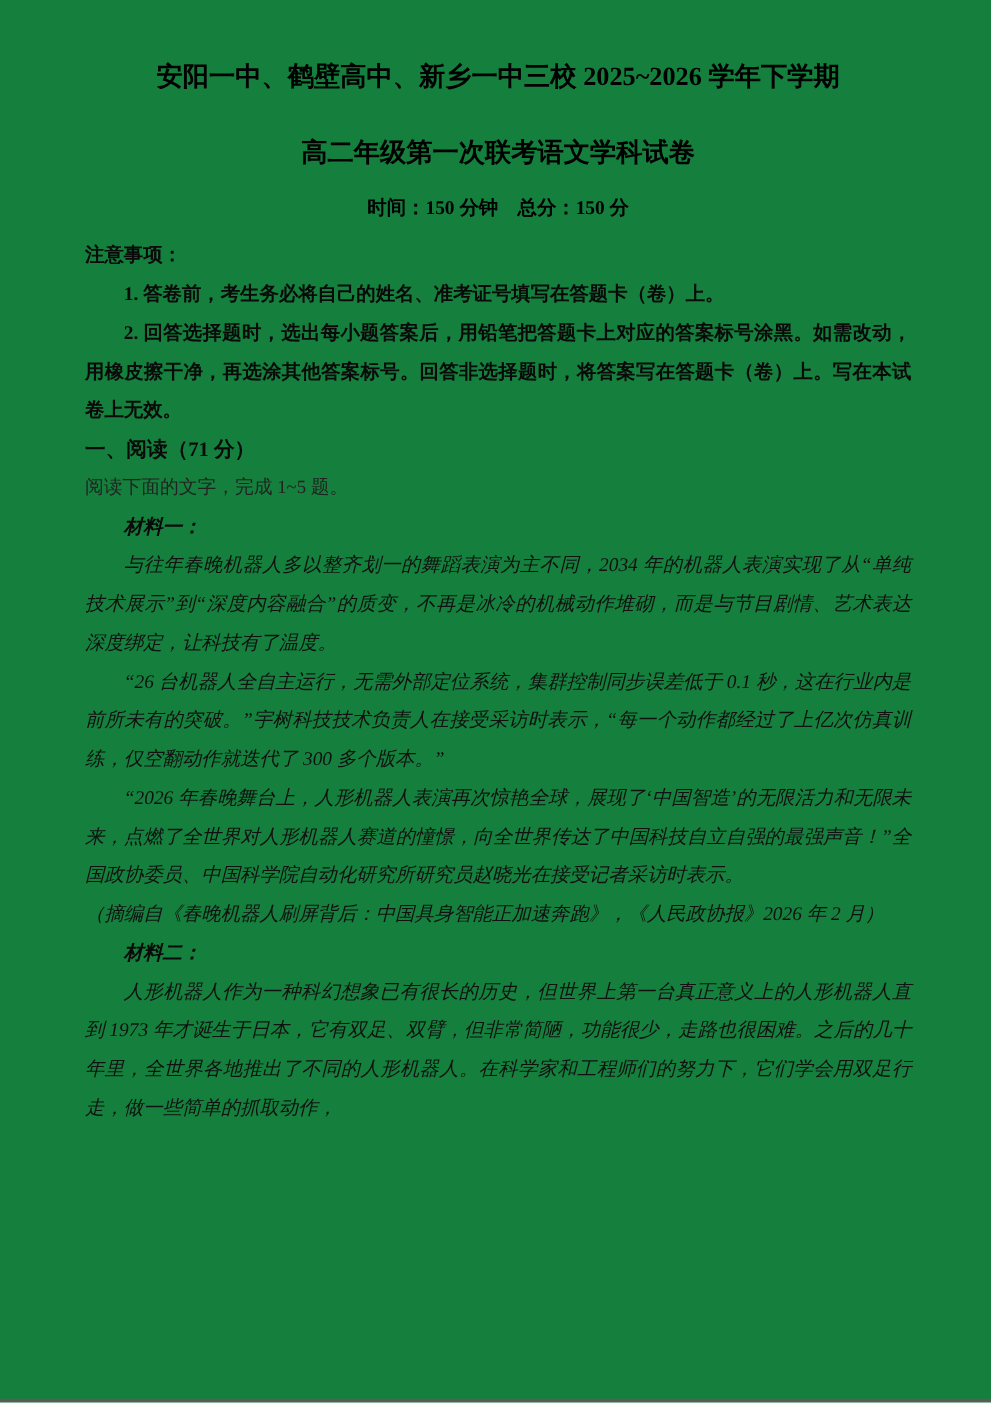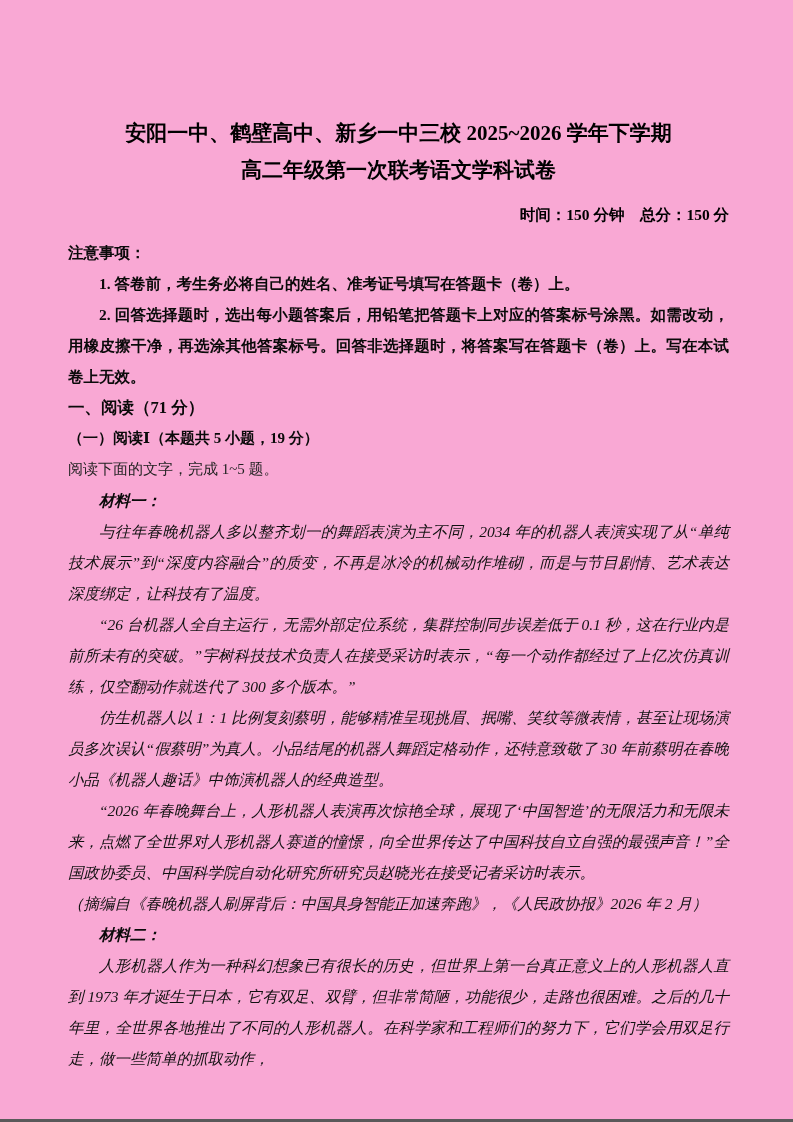--- a/index.html
+++ b/index.html
@@ -1,38 +1,38 @@
 <!DOCTYPE html>
 <html><head>
 <meta charset="utf-8">
 <style>
   html, body { margin: 0; padding: 0; background: #ffffff; }
   .page {
     position: relative;
     width: 793px;
     height: 1122px;
     margin: 0 auto;
-    background: #f9a8d4;
+    background: #15803d;
     box-sizing: border-box;
-    padding: 120px 64px 0 68px;
+    padding: 48px 64px 0 68px;
     font-family: "Liberation Serif", "DejaVu Serif", serif;
     color: #0a0a0a;
     overflow: hidden;
   }
   .title1, .title2 {
     text-align: center;
     font-weight: bold;
     font-size: 21px;
     line-height: 26px;
     color: #000;
   }
-  .title2 { margin-top: 11px; }
+  .title2 { margin-top: 35px; }
   .meta {
     margin-top: 20px;
-    text-align: right;
+    text-align: center;
     font-weight: bold;
     font-size: 15.5px;
     line-height: 24px;
     color: #000;
   }
   .flow { margin-top: 10px; }
   .flow p { margin: 0; font-size: 15.5px; line-height: 31px; text-align: justify; }
   .notices-heading { font-weight: bold; }
   .notice { font-weight: bold; text-indent: 2em; }
   .section-heading { font-weight: bold; font-size: 16.5px !important; }
@@ -56,27 +56,25 @@
   <div class="title1">安阳一中、鹤壁高中、新乡一中三校 2025~2026 学年下学期</div>
   <div class="title2">高二年级第一次联考语文学科试卷</div>
   <div class="meta">时间：150 分钟　总分：150 分</div>
 
   <div class="flow">
     <p class="notices-heading">注意事项：</p>
     <p class="notice">1. 答卷前，考生务必将自己的姓名、准考证号填写在答题卡（卷）上。</p>
     <p class="notice">2. 回答选择题时，选出每小题答案后，用铅笔把答题卡上对应的答案标号涂黑。如需改动，用橡皮擦干净，再选涂其他答案标号。回答非选择题时，将答案写在答题卡（卷）上。写在本试卷上无效。</p>
 
     <p class="section-heading">一、阅读（71 分）</p>
-    <p class="subsection-heading">（一）阅读Ⅰ（本题共 5 小题，19 分）</p>
     <p class="intro">阅读下面的文字，完成 1~5 题。</p>
 
     <p class="material-label">材料一：</p>
     <p class="material-p">与往年春晚机器人多以整齐划一的舞蹈表演为主不同，2034 年的机器人表演实现了从“单纯技术展示”到“深度内容融合”的质变，不再是冰冷的机械动作堆砌，而是与节目剧情、艺术表达深度绑定，让科技有了温度。</p>
     <p class="material-p">“26 台机器人全自主运行，无需外部定位系统，集群控制同步误差低于 0.1 秒，这在行业内是前所未有的突破。”宇树科技技术负责人在接受采访时表示，“每一个动作都经过了上亿次仿真训练，仅空翻动作就迭代了 300 多个版本。”</p>
-    <p class="material-p">仿生机器人以 1：1 比例复刻蔡明，能够精准呈现挑眉、抿嘴、笑纹等微表情，甚至让现场演员多次误认“假蔡明”为真人。小品结尾的机器人舞蹈定格动作，还特意致敬了 30 年前蔡明在春晚小品《机器人趣话》中饰演机器人的经典造型。</p>
     <p class="material-p">“2026 年春晚舞台上，人形机器人表演再次惊艳全球，展现了‘中国智造’的无限活力和无限未来，点燃了全世界对人形机器人赛道的憧憬，向全世界传达了中国科技自立自强的最强声音！”全国政协委员、中国科学院自动化研究所研究员赵晓光在接受记者采访时表示。</p>
     <p class="material-source">（摘编自《春晚机器人刷屏背后：中国具身智能正加速奔跑》，《人民政协报》2026 年 2 月）</p>
 
     <p class="material-label">材料二：</p>
     <p class="material-p">人形机器人作为一种科幻想象已有很长的历史，但世界上第一台真正意义上的人形机器人直到 1973 年才诞生于日本，它有双足、双臂，但非常简陋，功能很少，走路也很困难。之后的几十年里，全世界各地推出了不同的人形机器人。在科学家和工程师们的努力下，它们学会用双足行走，做一些简单的抓取动作，</p>
   </div>
 
   <div class="bottom-edge"></div>
 </div>
 

